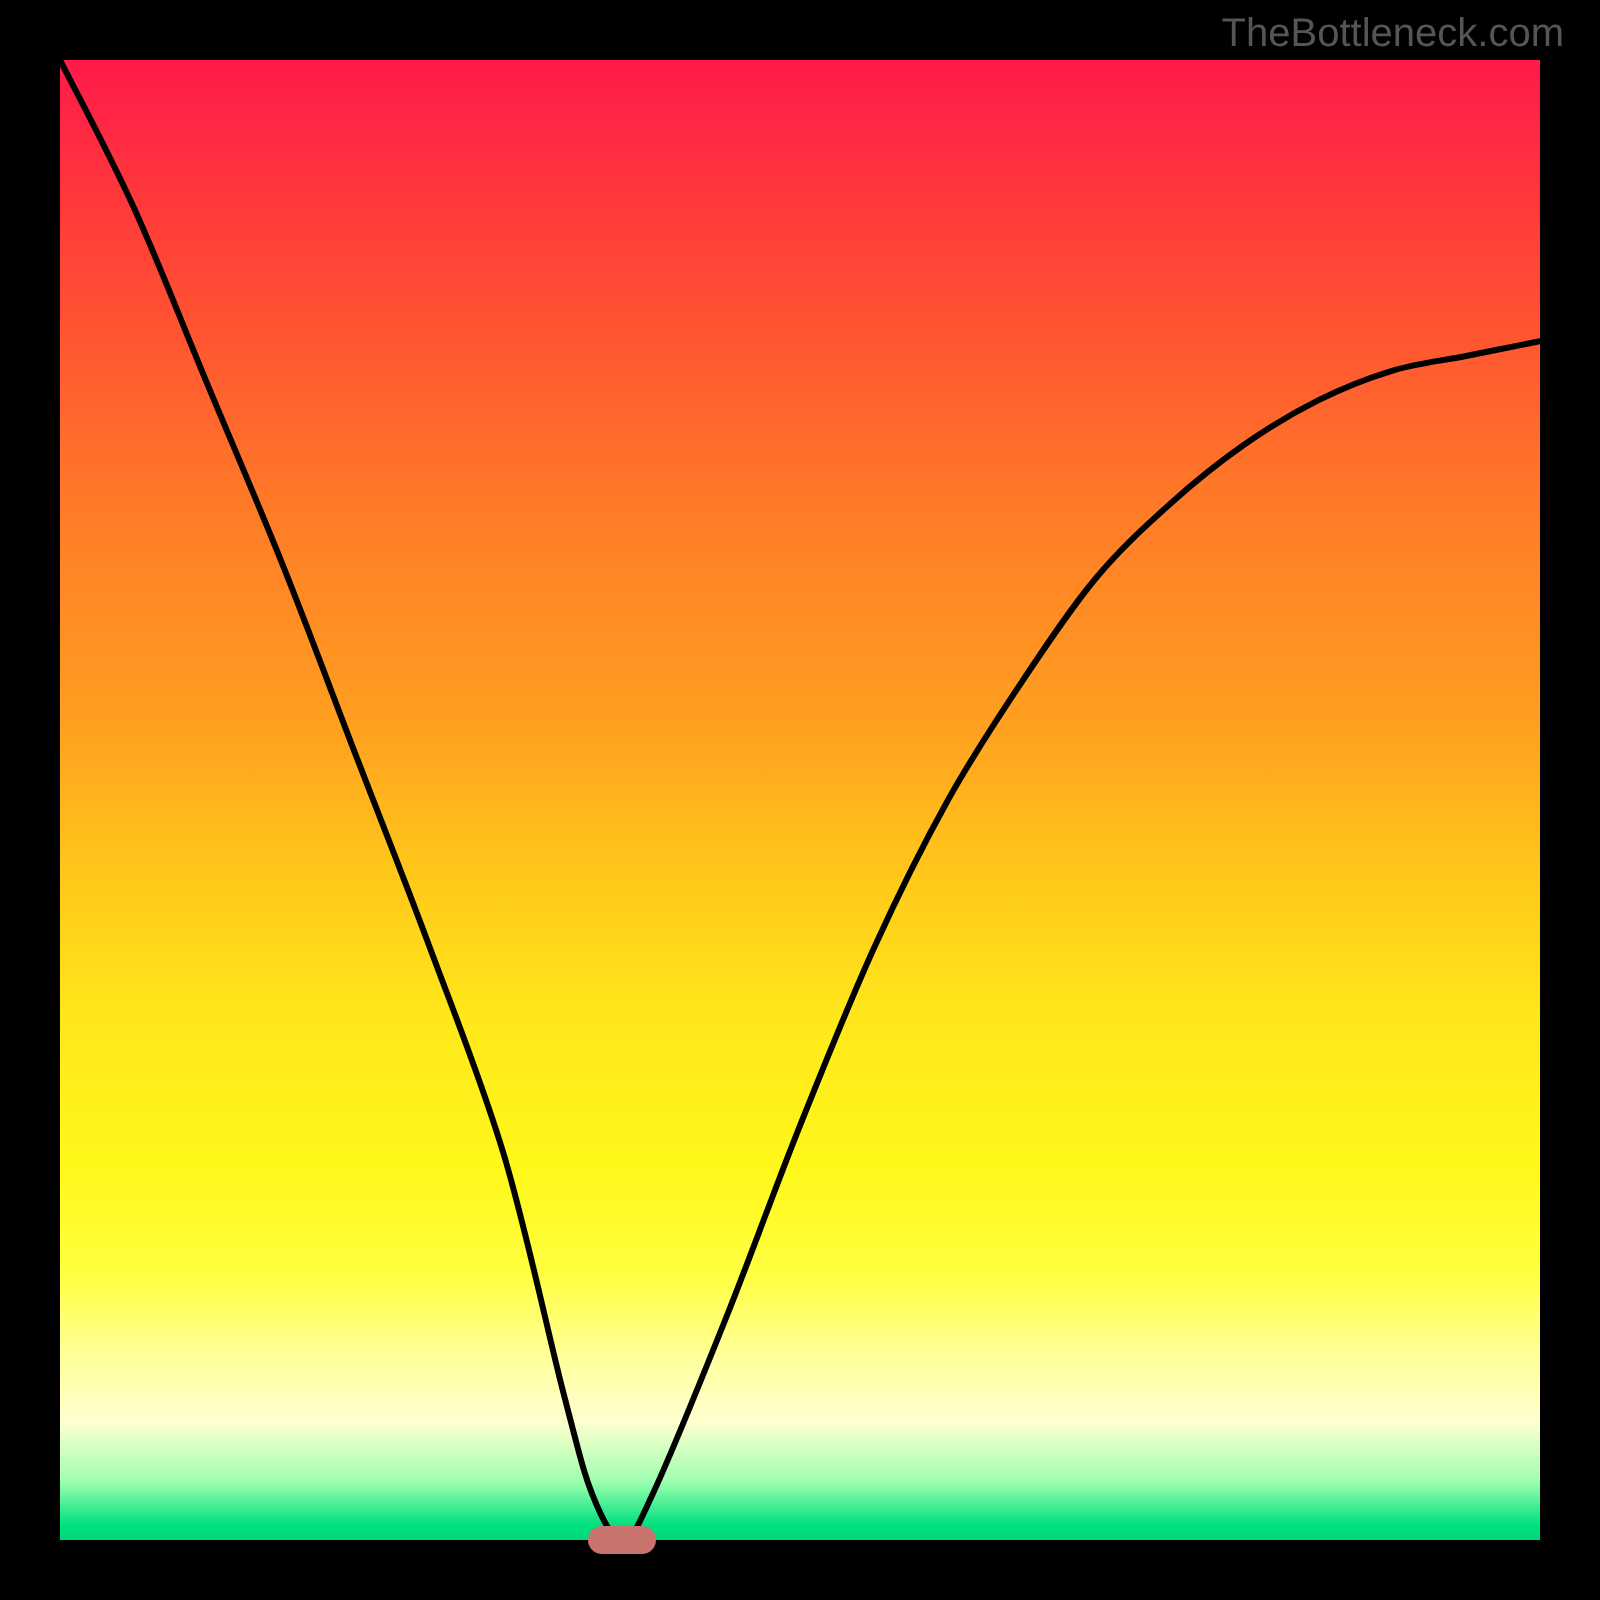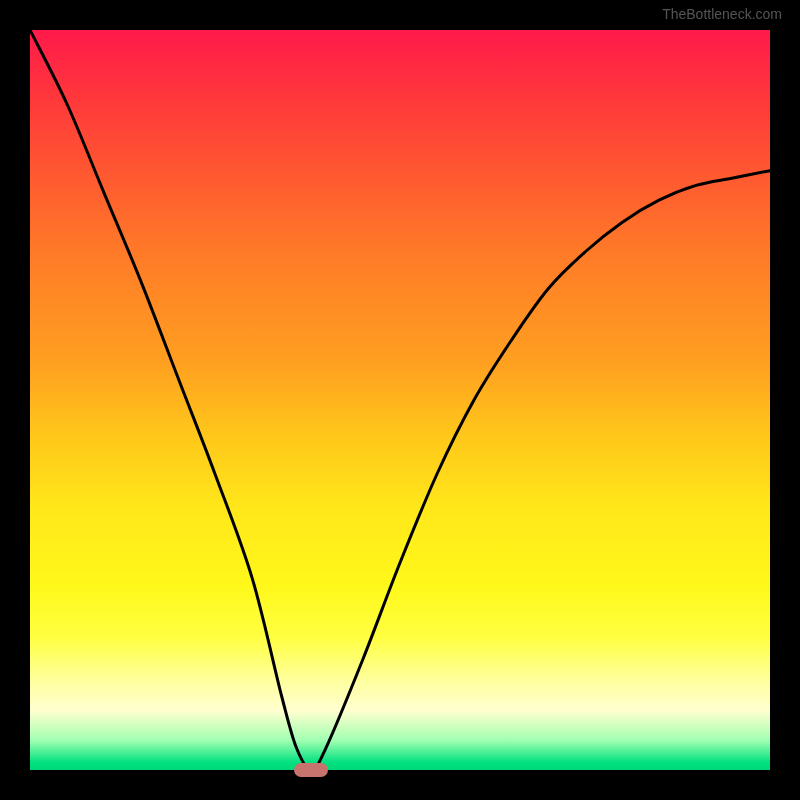--- a/index.html
+++ b/index.html
@@ -15,21 +15,21 @@
     position: relative;
     width: 800px;
     height: 800px;
     background: #000;
   }
   .watermark {
     position: absolute;
     top: 6px;
     right: 18px;
     color: #555;
-    font-size: 14px;
+    font-size: 20px;
     font-weight: 500;
     z-index: 10;
   }
   .plot-area {
     position: absolute;
     left: 30px;
     top: 30px;
     width: 740px;
     height: 740px;
   }

